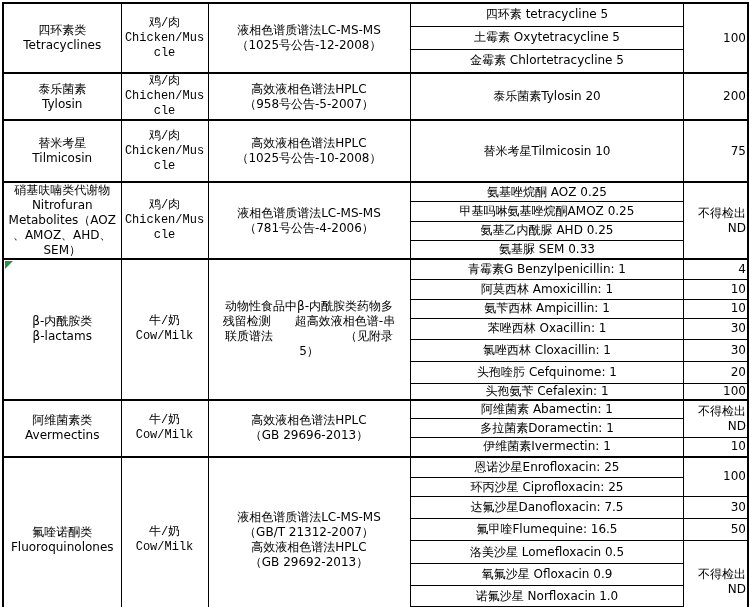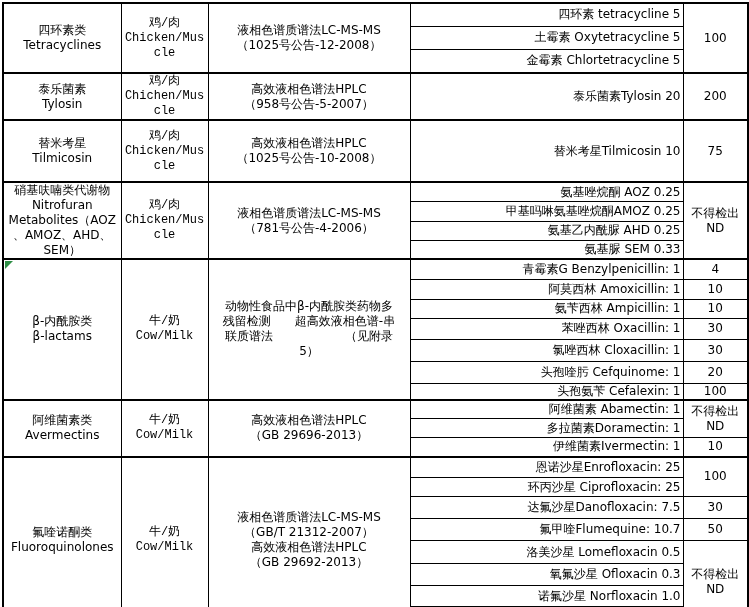--- a/index.html
+++ b/index.html
@@ -10,24 +10,24 @@
   .stage{position:absolute;top:2px;left:2px;}
   table.grid{
     border-collapse:collapse;table-layout:fixed;width:745px;
     border:2px solid #000;font-size:12px;color:#000;
   }
   td{
     border:1px solid #000;padding:0 2px;text-align:center;vertical-align:middle;
     white-space:pre-line;overflow:hidden;line-height:15px;position:relative;
   }
   tr.group-start td{border-top-width:2px;}
-  td.analyte{text-align:right;white-space:nowrap;padding-left:3px;}
+  td.analyte{text-align:center;white-space:nowrap;padding-left:3px;}
   td.sample{word-break:break-all;font-family:Liberation Mono, monospace;}
   td.drug-class{word-break:break-all;}
-  td.limit{padding:0 1px;}
+  td.limit{padding:0 1px;text-align:right;}
   .corner-marker{
     position:absolute;top:1px;left:1px;width:8px;height:8px;
     clip-path:polygon(0 0,100% 0,0 100%);
   }
 </style>
 </head>
 <body>
 
 <div class="stage">
   <table class="grid">
@@ -165,30 +165,30 @@
           <td class="limit" rowspan="2">100</td>
         </tr>
         <tr style="height: 19px;">
           <td class="analyte">环丙沙星 Ciprofloxacin: 25</td>
         </tr>
         <tr style="height: 22px;">
           <td class="analyte">达氟沙星Danofloxacin: 7.5</td>
           <td class="limit" rowspan="1">30</td>
         </tr>
         <tr style="height: 22px;">
-          <td class="analyte">氟甲喹Flumequine: 10.7</td>
+          <td class="analyte">氟甲喹Flumequine: 16.5</td>
           <td class="limit" rowspan="1">50</td>
         </tr>
         <tr style="height: 23px;">
           <td class="analyte">洛美沙星 Lomefloxacin 0.5</td>
           <td class="limit" rowspan="4">不得检出
 ND</td>
         </tr>
         <tr style="height: 22px;">
-          <td class="analyte">氧氟沙星 Ofloxacin 0.3</td>
+          <td class="analyte">氧氟沙星 Ofloxacin 0.9</td>
         </tr>
         <tr style="height: 21px;">
           <td class="analyte">诺氟沙星 Norfloxacin 1.0</td>
         </tr>
         <tr style="height: 15px;">
           <td class="analyte">培氟沙星 Pefloxacin 1.0</td>
         </tr>
       </tbody>
   </table>
 </div>

